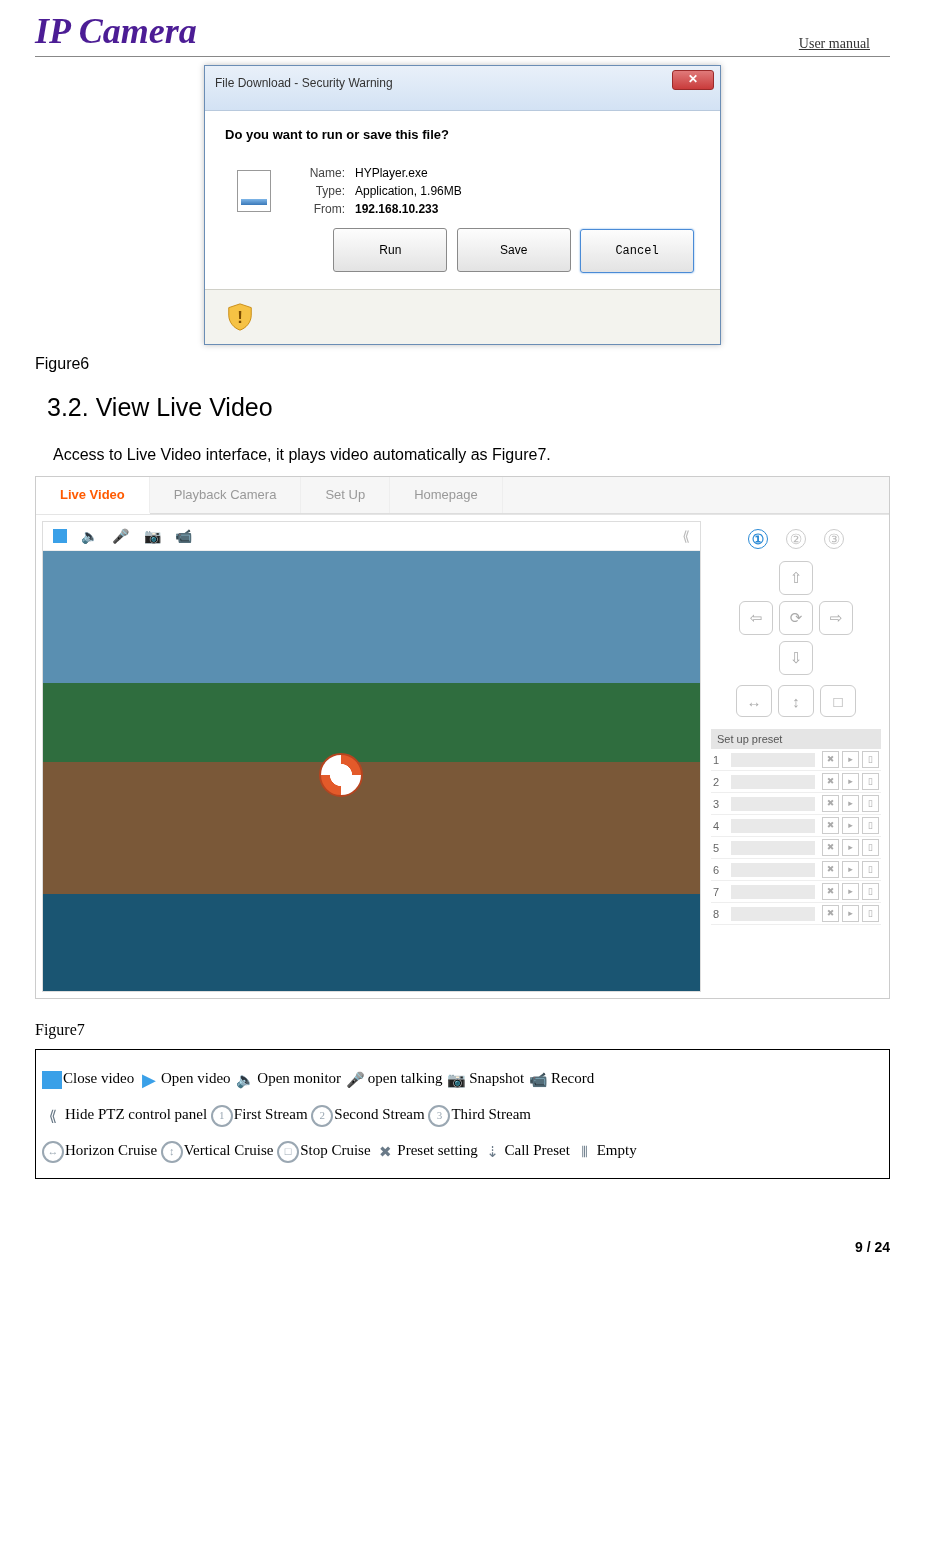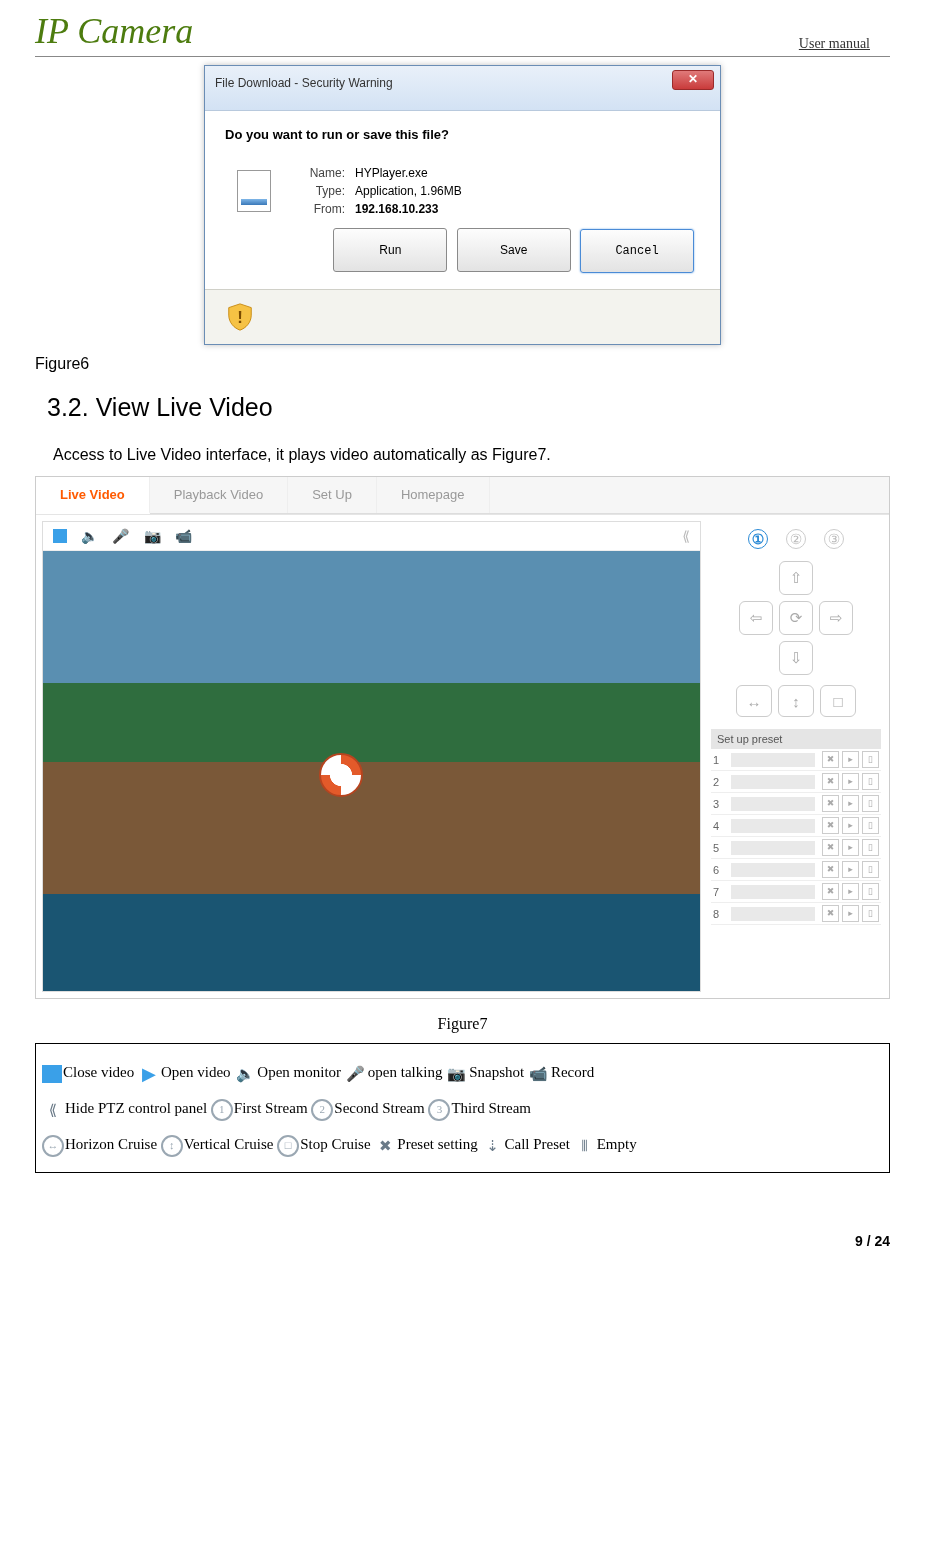--- a/index.html
+++ b/index.html
@@ -18,22 +18,22 @@
     justify-content: space-between;
     align-items: flex-end;
     border-bottom: 1px solid #888;
     padding-bottom: 4px;
     margin-bottom: 8px;
   }
   .logo {
     font-family: "Brush Script MT", cursive;
     font-size: 36px;
     font-style: italic;
-    font-weight: normal;
-    color: #4d7c0f;
+    font-weight: bold;
+    color: #4c1d95;
   }
   .header-label {
     font-family: "SimSun", serif;
     font-size: 14px;
     color: #333;
     text-decoration: underline;
     padding-right: 20px;
   }
   
   .dialog-wrap {
@@ -216,24 +216,23 @@
     font-size:11px; color:#555; background:#e5e5e5; padding:4px 6px;
   }
   .preset-row {
     display:flex; align-items:center; border-bottom:1px solid #eee;
     font-size:11px; color:#666; padding:2px 2px;
   }
   .preset-row .num{ width:14px; }
   .preset-row .slot{ flex:1; height:14px; background:#e9e9e9; margin:0 4px;}
   .preset-row .pico{ width:15px; height:15px; border:1px solid #ccc; margin-left:3px; font-size:9px; text-align:center; line-height:14px; color:#aaa;}
   .fig-caption2 {
-    text-align:center;
     font-family: "SimSun","MS Song", serif;
     font-size:16px;
-    margin:16px 0 10px 0;
+    margin:22px 0 10px 0;
   }
   
   .legend-box {
     border:1.5px solid #000;
     padding:10px 6px;
     font-family: "SimSun","MS Song", serif;
     font-size:15px;
     line-height:2.4;
   }
   .legend-box .li { display:inline; white-space:nowrap; }
@@ -310,21 +309,21 @@
     </div>
   </div>
   <div class="fig-caption">Figure6</div>
 
   <div class="section-heading">3.2. View Live Video</div>
   <div class="body-text">Access to Live Video interface, it plays video automatically as Figure7.</div>
 
   <div class="live-ui">
     <div class="live-tabs">
       <div class="live-tab active">Live Video</div>
-      <div class="live-tab">Playback Video</div>
+      <div class="live-tab">Playback Camera</div>
       <div class="live-tab">Set Up</div>
       <div class="live-tab">Homepage</div>
     </div>
     <div class="live-main">
       <div class="live-left">
         <div class="live-toolbar">
           <span class="tb-stop"></span>
           <span class="tb-speaker"></span>
           <span class="tb-mic"></span>
           <span class="tb-snap"></span>

